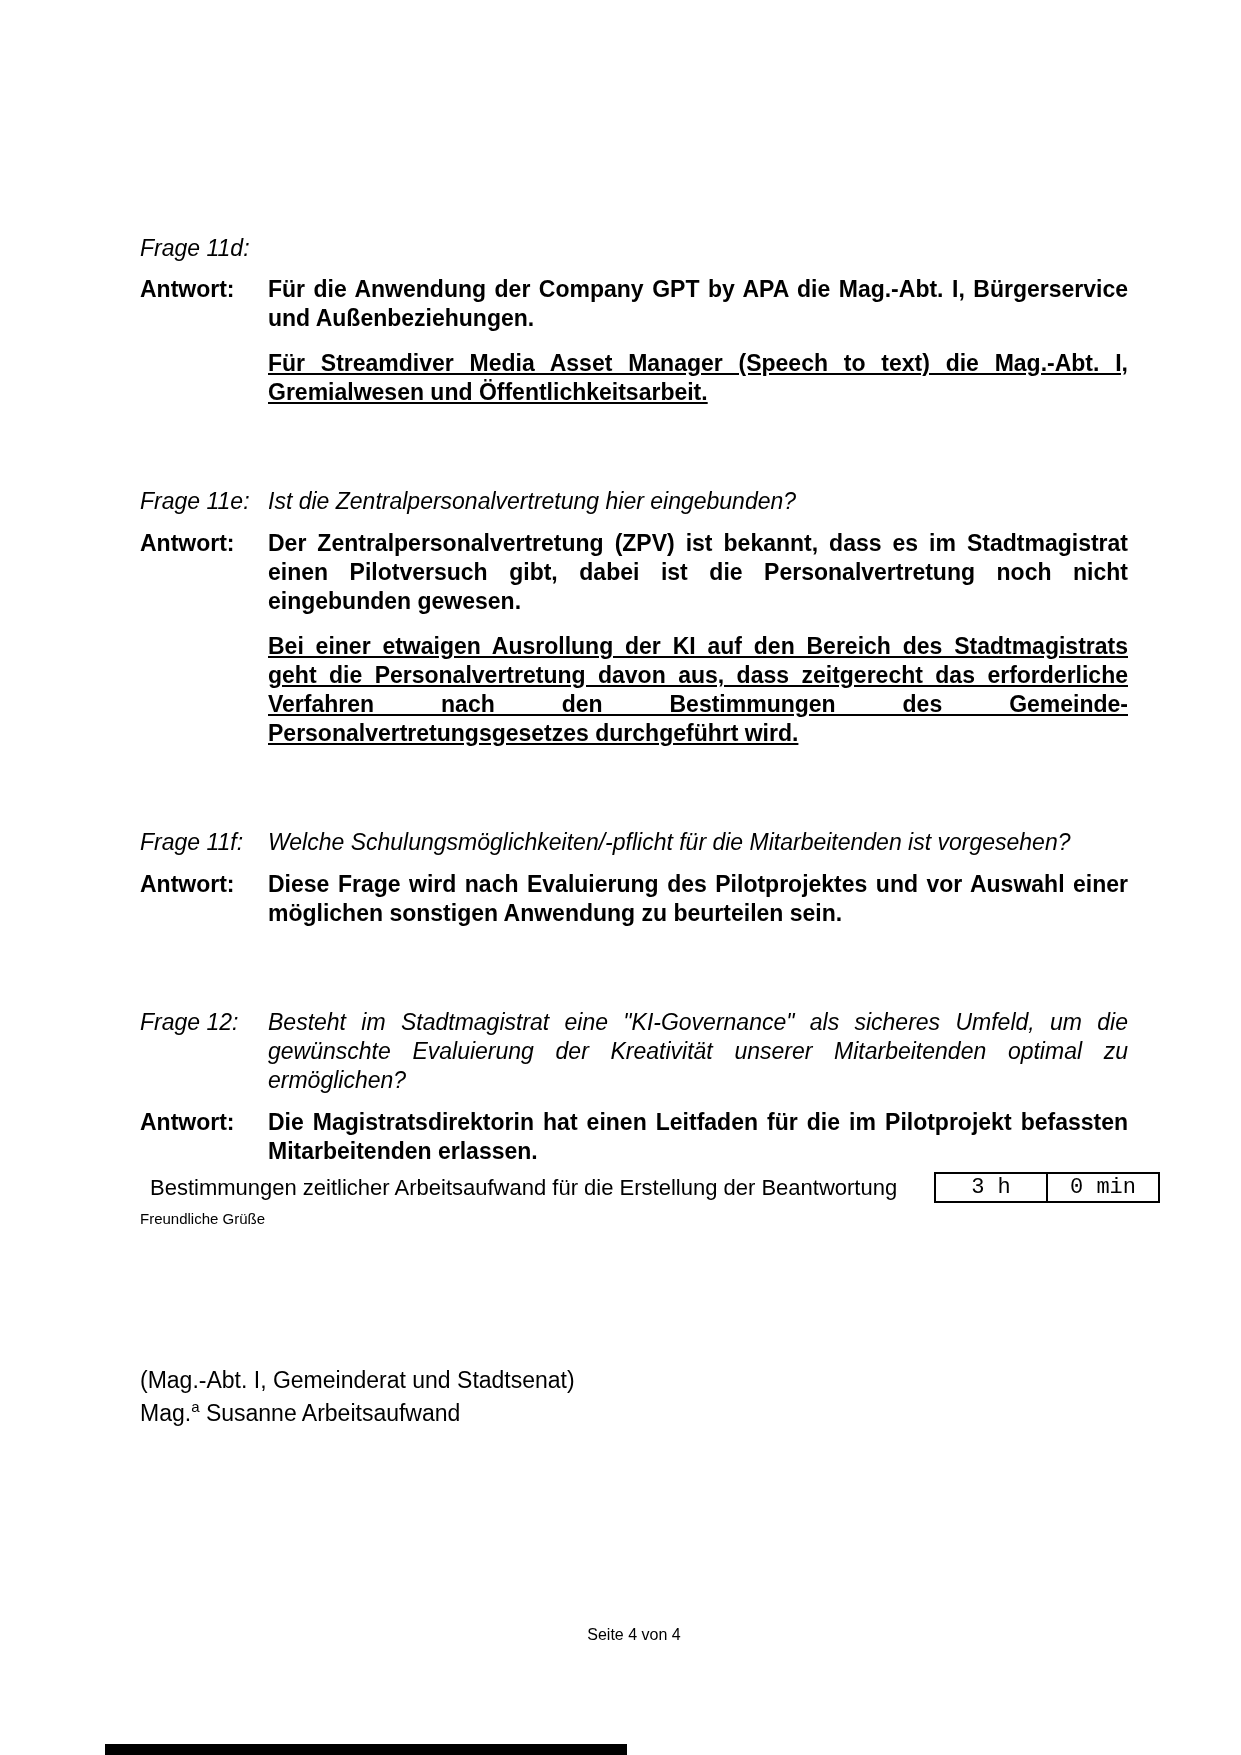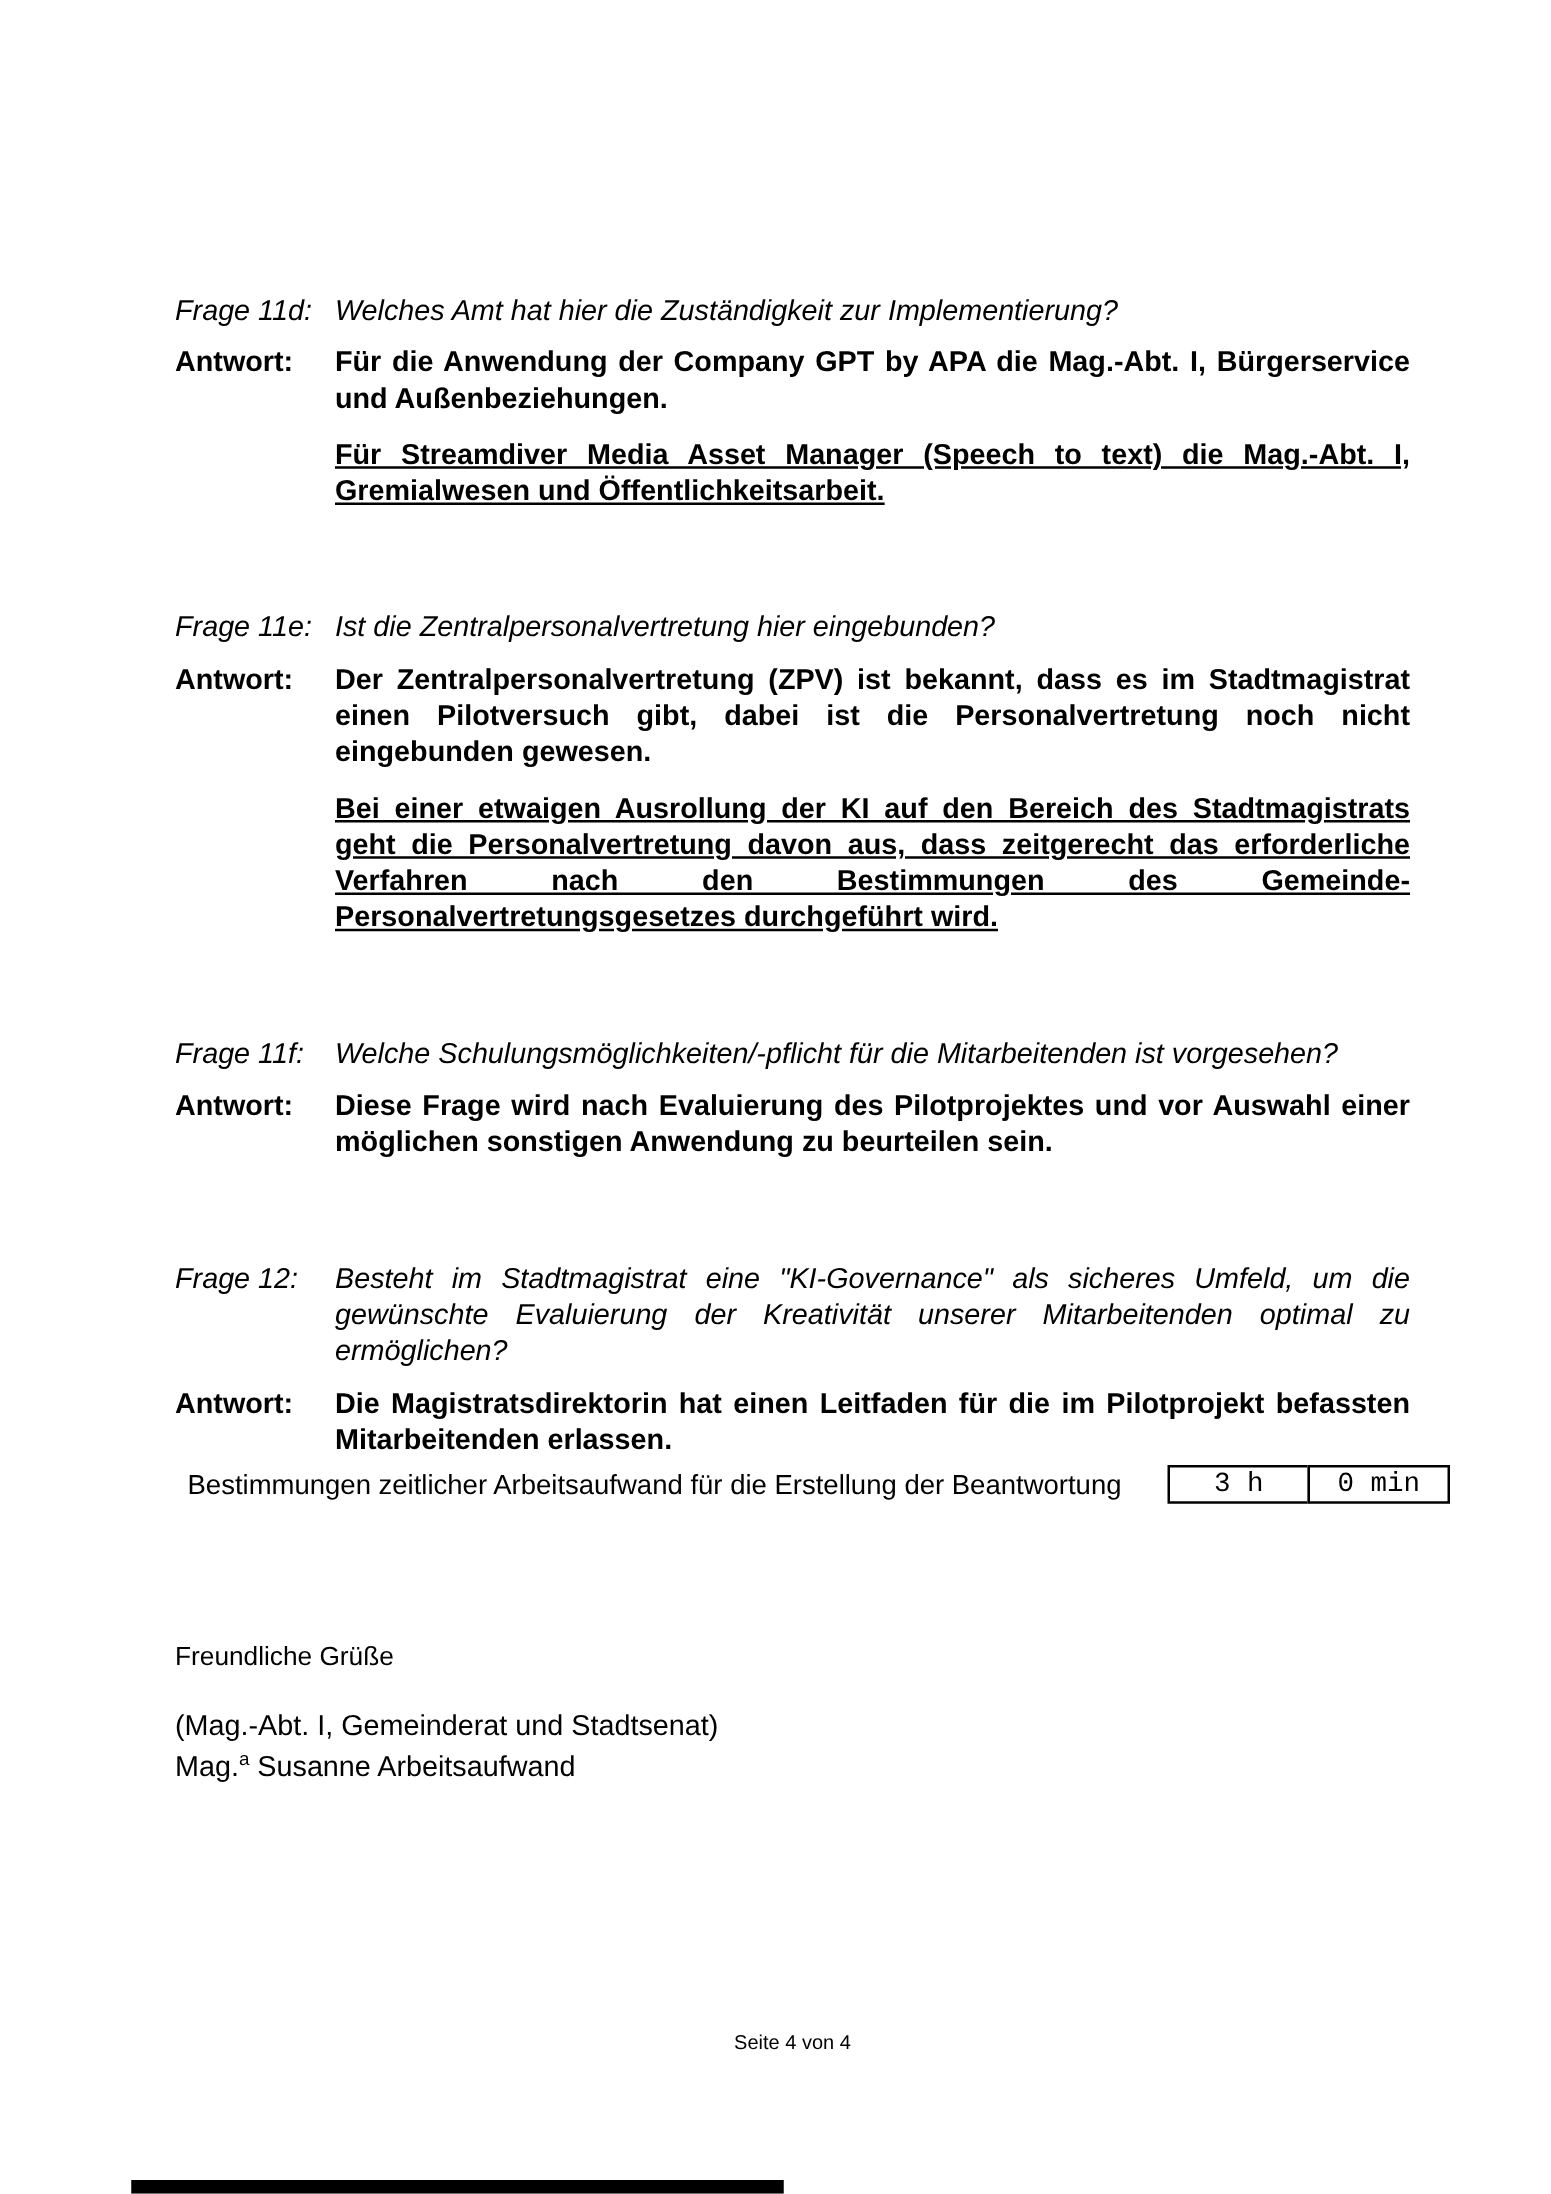--- a/index.html
+++ b/index.html
@@ -51,21 +51,21 @@
   .effort-cell {
     width: 114px; height: 31px;
     box-sizing: border-box;
     border: 2px solid #000;
     display: flex; align-items: center; justify-content: center;
     font-size: 22px;
     background: #fff;
   }
   .effort-cell + .effort-cell { margin-left: -2px; }
 
-  .closing { position: absolute; left: 140px; top: 1314px; font-size: 21px; }
+  .closing { position: absolute; left: 140px; top: 1210px; font-size: 15px; }
   .sig-name { position: absolute; left: 140px; top: 1400px; font-size: 23px; }
   .sig-name sup { font-size: 15px; line-height: 0; }
   .sig-org  { position: absolute; left: 140px; top: 1367px; font-size: 23px; }
   .footer   {
     position: absolute; left: 140px; top: 1626px;
     width: 988px; text-align: center;
     font-size: 16px;
   }
   .scan-bar {
     position: absolute;
@@ -76,23 +76,20 @@
 </style>
 </head>
 <body>
 
 <div class="page">
 
   <div class="content">
 
     <div class="qa-row q">
       <div class="qa-label">Frage 11d:</div>
-      <div class="qa-body">
-        <p>Welches Amt hat hier die Zuständigkeit zur Implementierung?</p>
-      </div>
     </div>
 
     <div class="qa-row a gap-a-first">
       <div class="qa-label">Antwort:</div>
       <div class="qa-body">
         <p>Für die Anwendung der Company GPT by APA die Mag.-Abt. I, Bürgerservice und Außenbeziehungen.</p>
         <p>Für Streamdiver Media Asset Manager (Speech to text) die Mag.-Abt. I, Gremialwesen und Öffentlichkeitsarbeit.</p>
       </div>
     </div>
 

